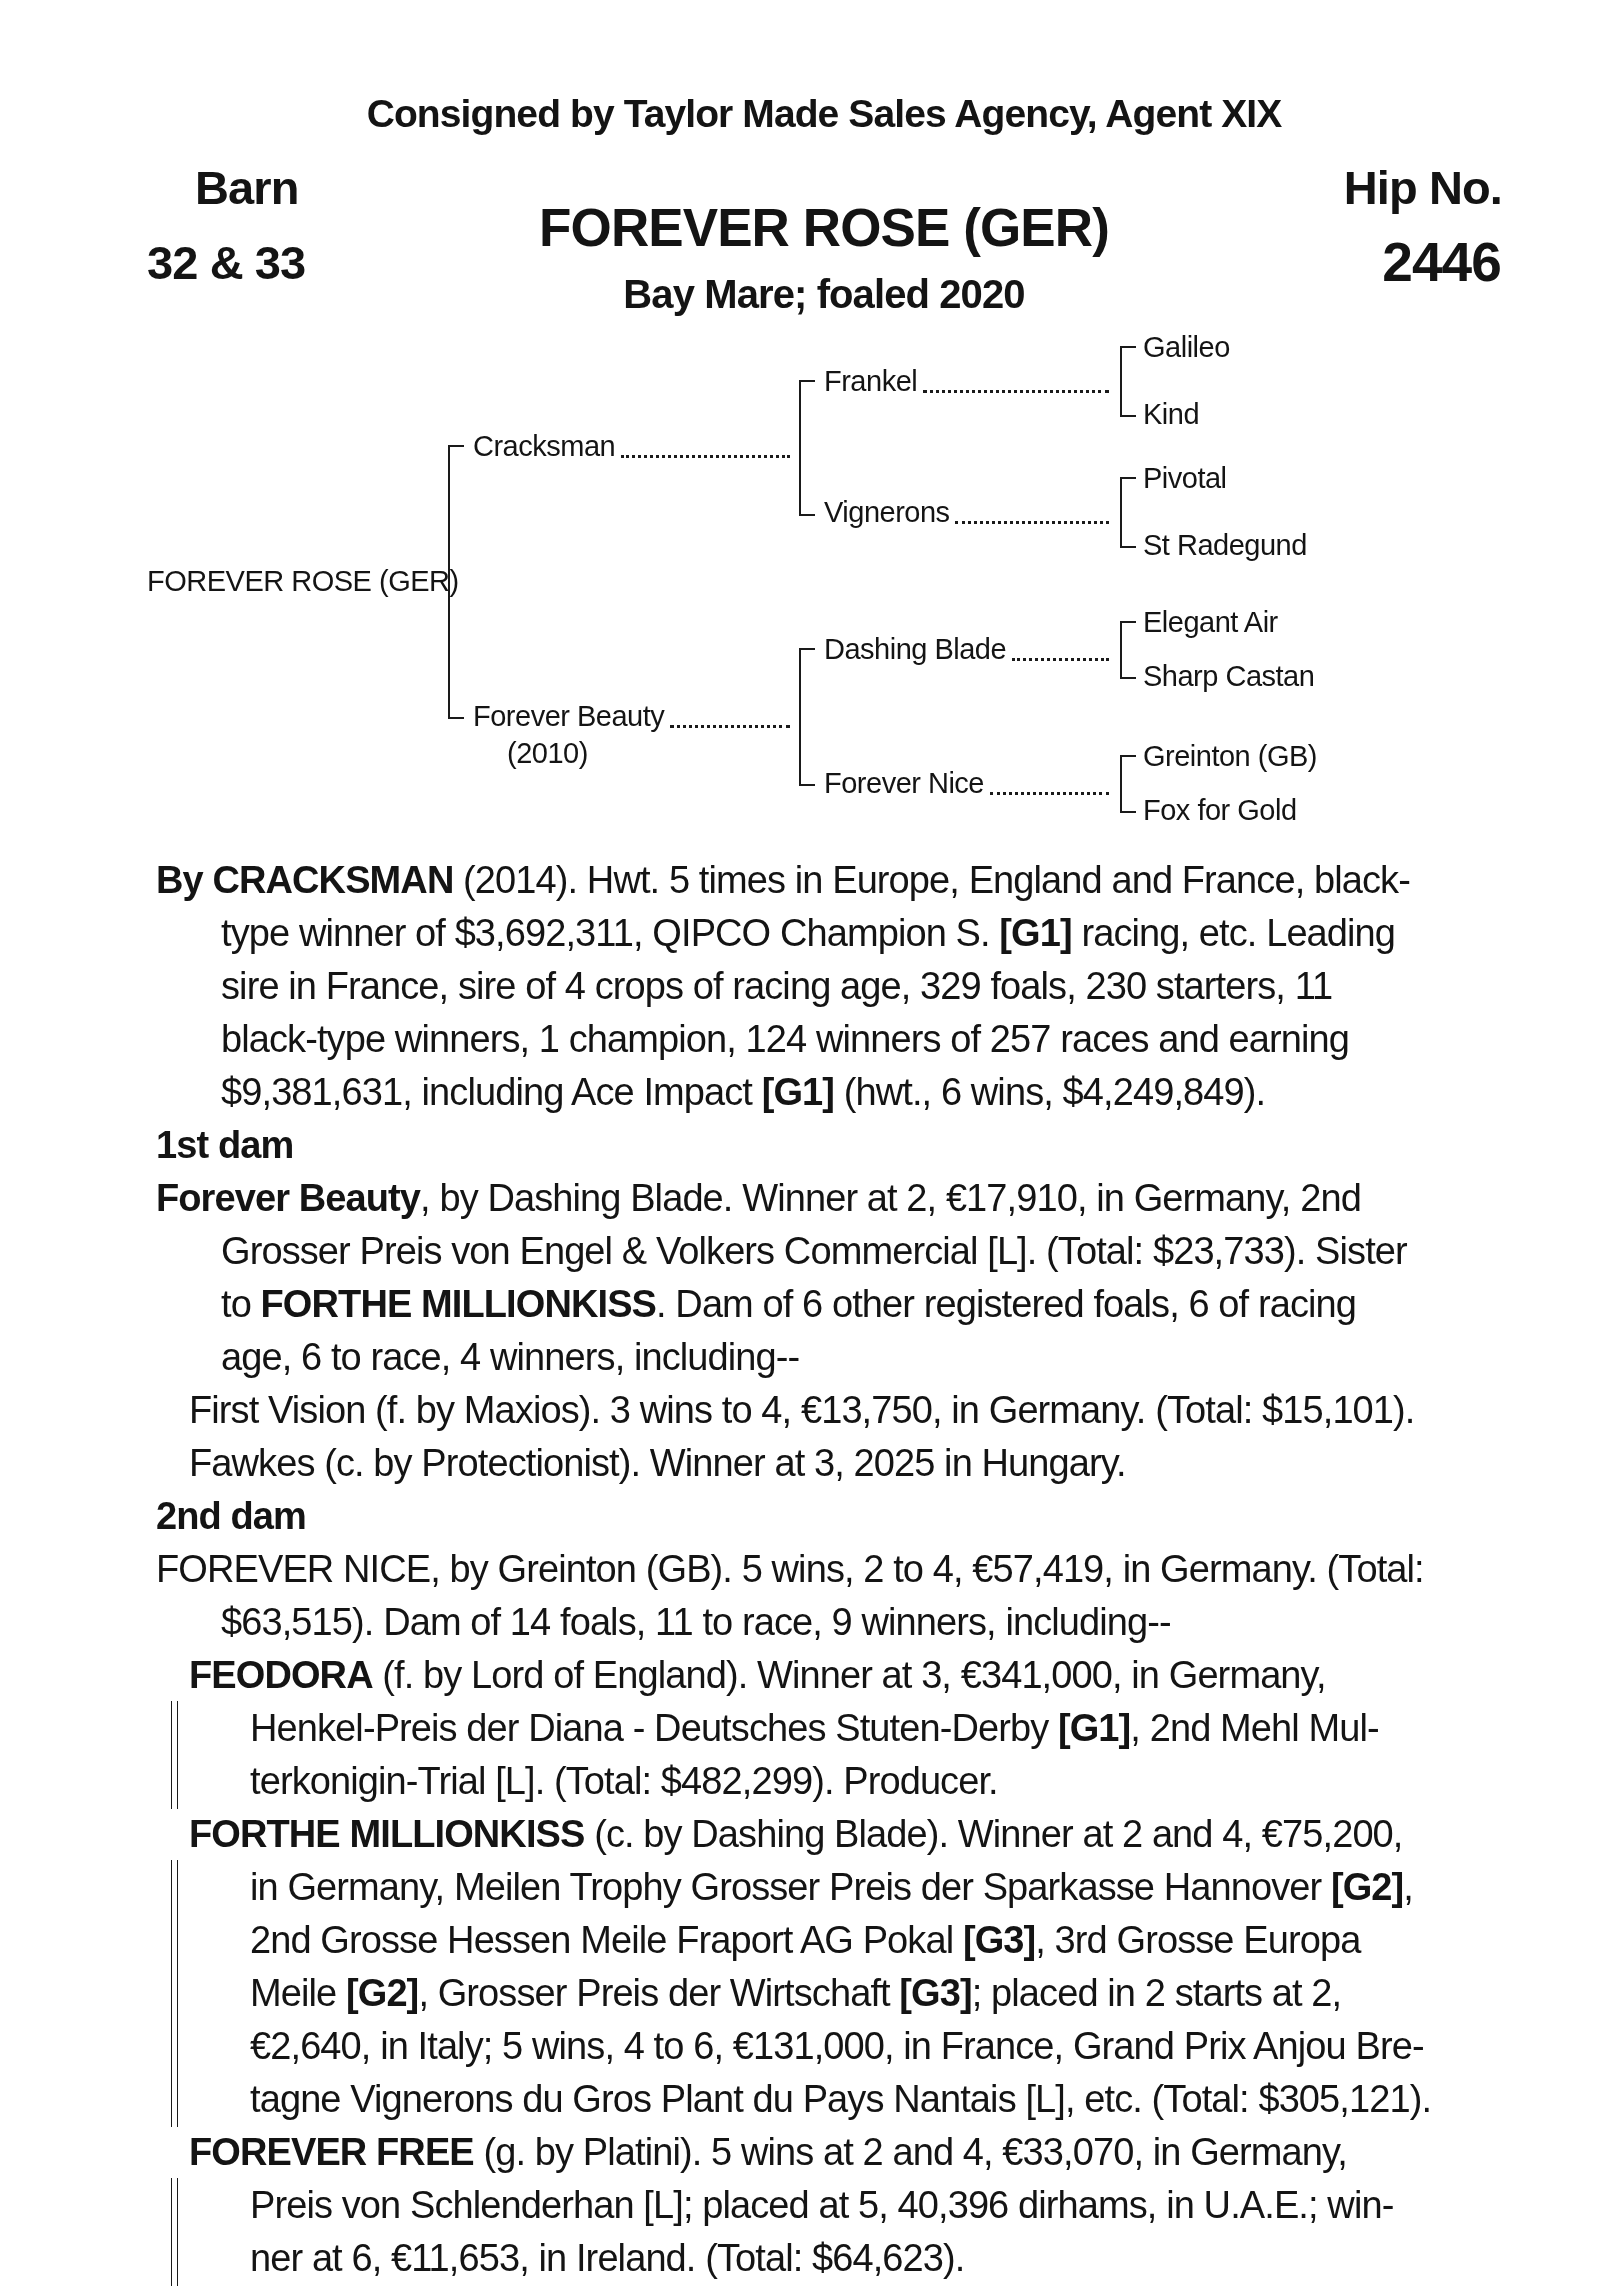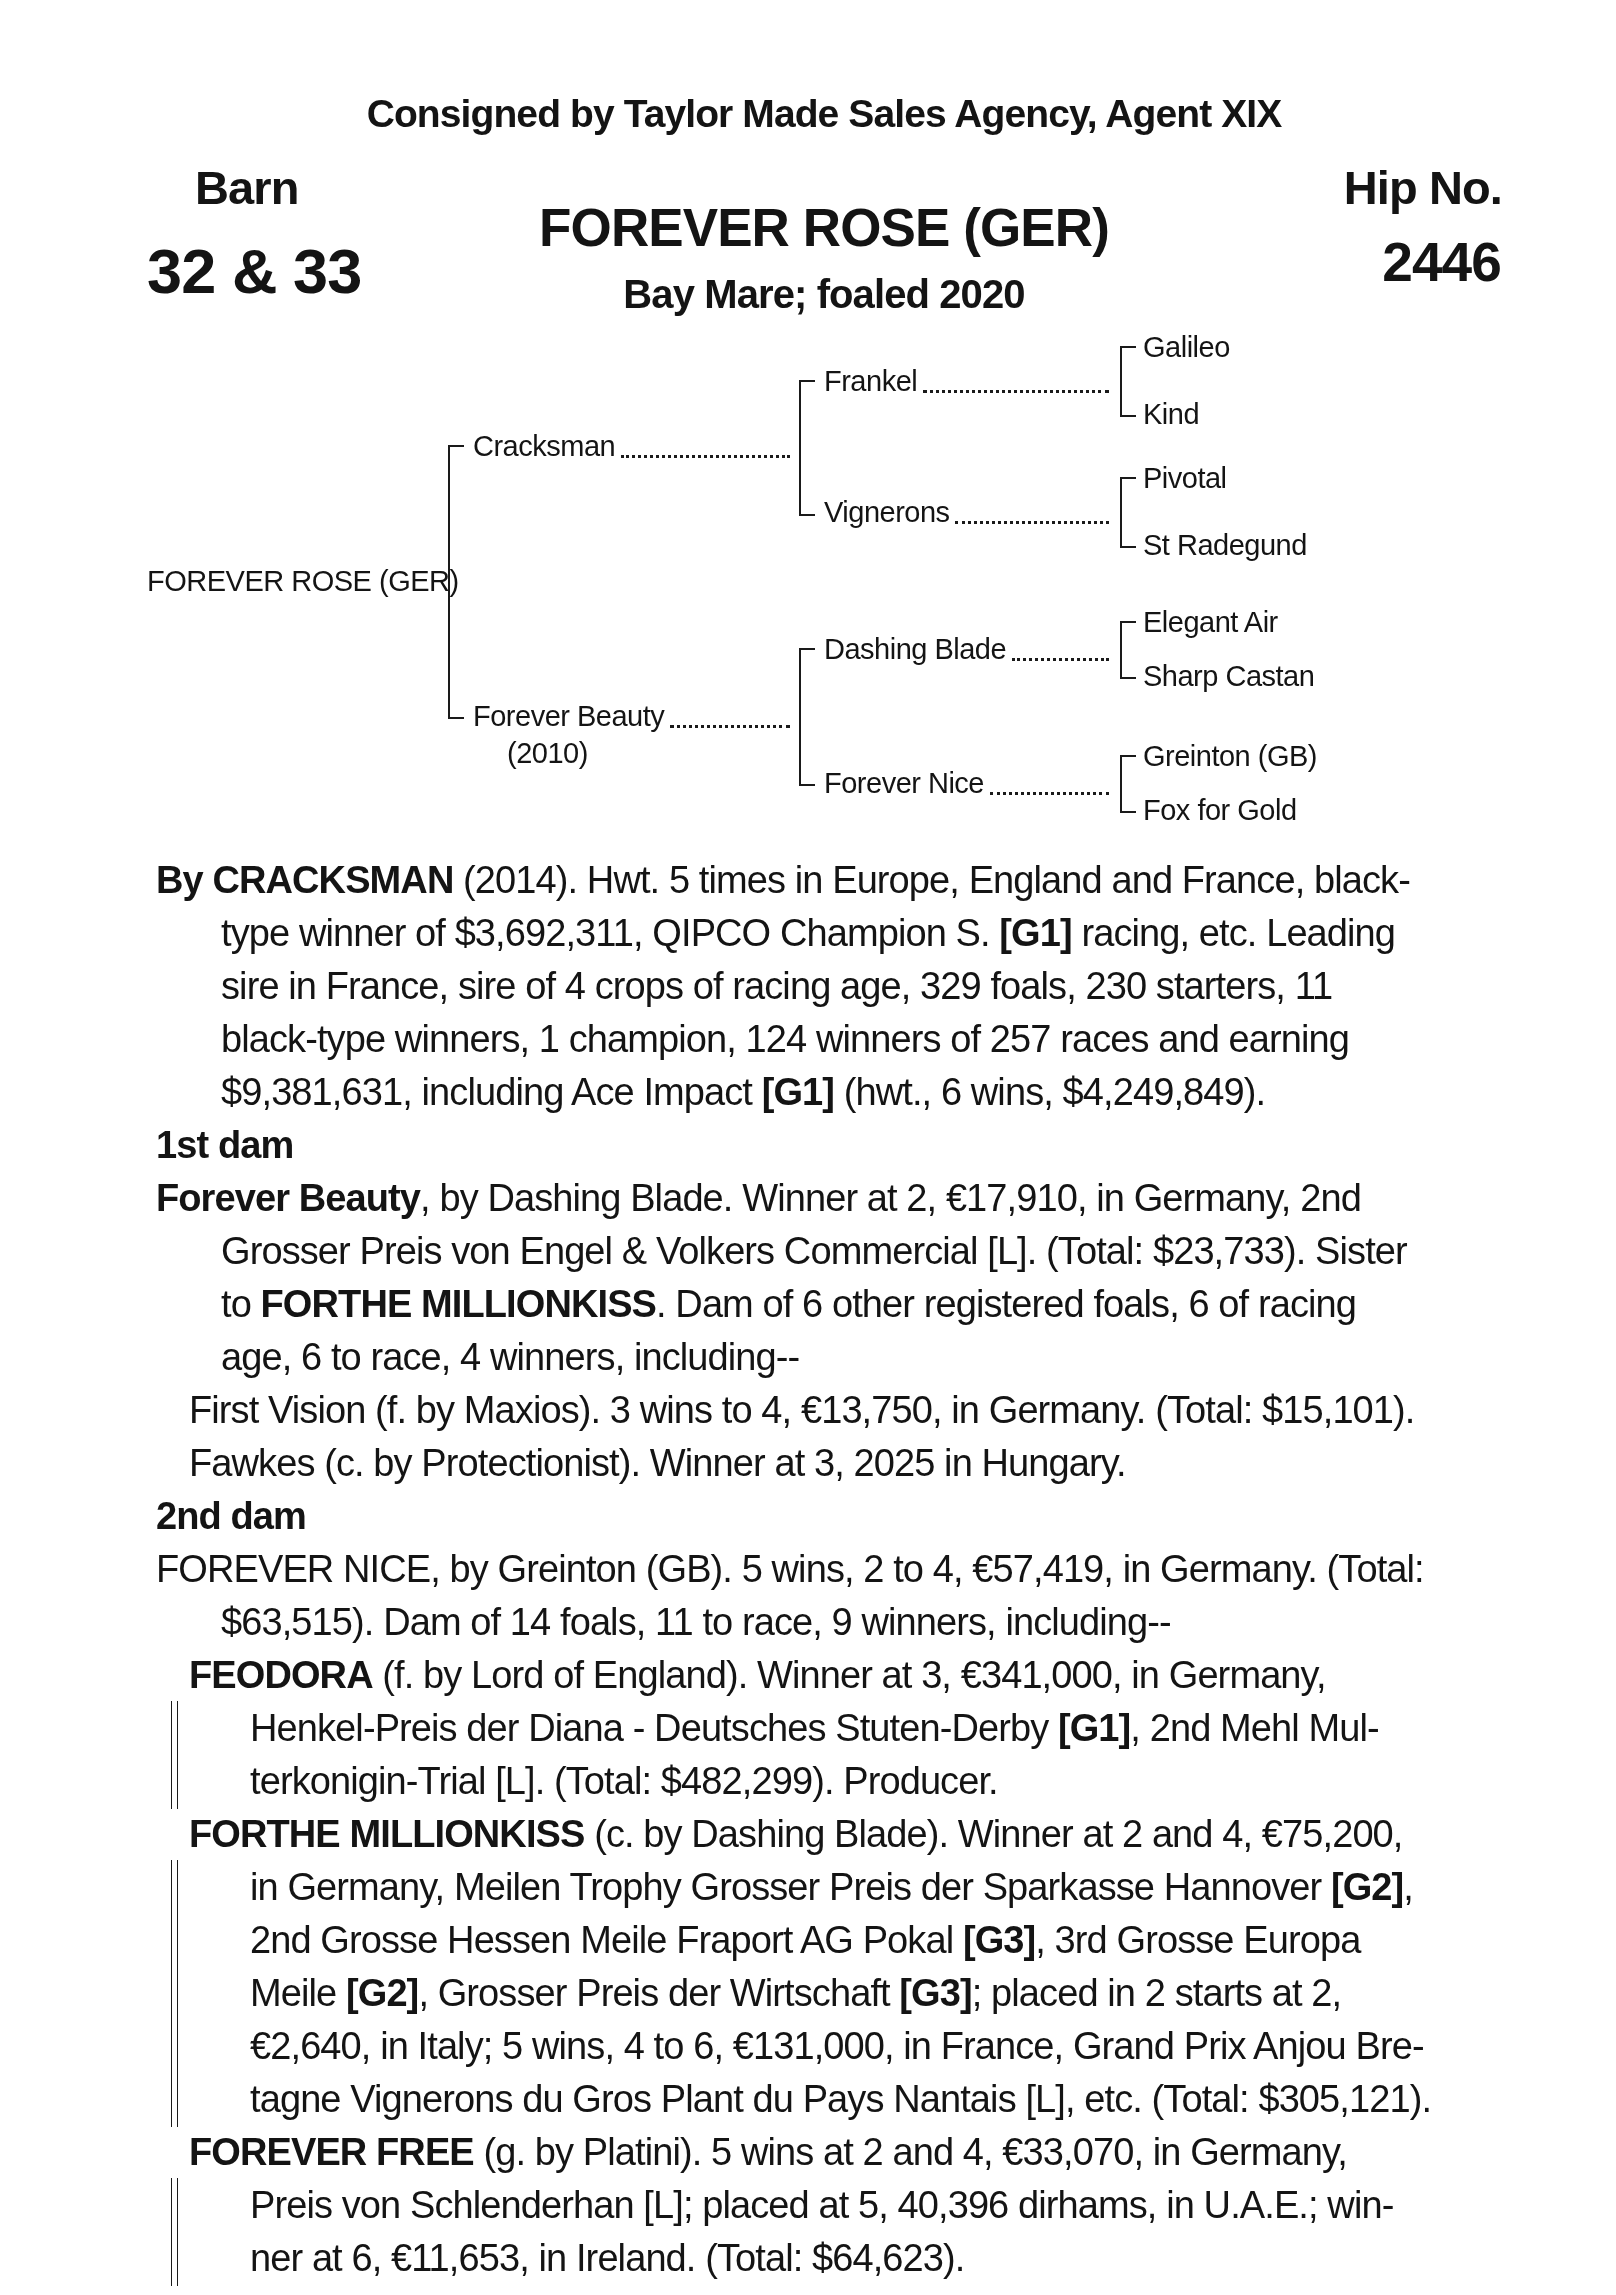--- a/index.html
+++ b/index.html
@@ -2,21 +2,21 @@
 <html style="font-size:7.3px"><head>
 <meta charset="utf-8">
 <style>
   html,body{margin:0;padding:0;background:#e8e8e8;}
   .page{position:relative;width:1616px;height:3227px;background:#ffffff;
         font-family:"Liberation Sans","DejaVu Sans",sans-serif;color:#141414;overflow:hidden;}
   
   .consignor{position:absolute;left:147px;top:92px;width:1354px;text-align:center;
              font-size:39px;font-weight:700;letter-spacing:-0.9px;white-space:nowrap;}
   .barn-label{position:absolute;left:147px;top:160px;font-size:47px;font-weight:700;letter-spacing:-0.9px;margin-left:48px;}
-  .barn-value{position:absolute;left:147px;top:235px;font-size:63px;font-weight:700;letter-spacing:-0.9px;}
+  .barn-value{position:absolute;left:147px;top:235px;font-size:47px;font-weight:700;letter-spacing:-0.9px;}
   .hip-label{position:absolute;right:114px;top:160px;font-size:47px;font-weight:700;letter-spacing:-0.9px;text-align:right;}
   .hip-value{position:absolute;right:115px;top:230px;font-size:55px;font-weight:700;letter-spacing:-0.9px;text-align:right;}
   .horse-name{position:absolute;left:147px;top:197px;width:1354px;text-align:center;
               font-size:53px;font-weight:700;letter-spacing:-0.9px;white-space:nowrap;}
   .horse-desc{position:absolute;left:147px;top:272px;width:1354px;text-align:center;
               font-size:40px;font-weight:700;letter-spacing:-0.9px;white-space:nowrap;}
   
   .ped{position:absolute;left:0;top:0;width:1616px;height:849px;font-size:29px;letter-spacing:-0.5px;}
   .ped-abs{position:absolute;height:37px;line-height:37px;white-space:nowrap;}
   .ped-row{position:absolute;display:flex;height:37px;line-height:37px;white-space:nowrap;}

